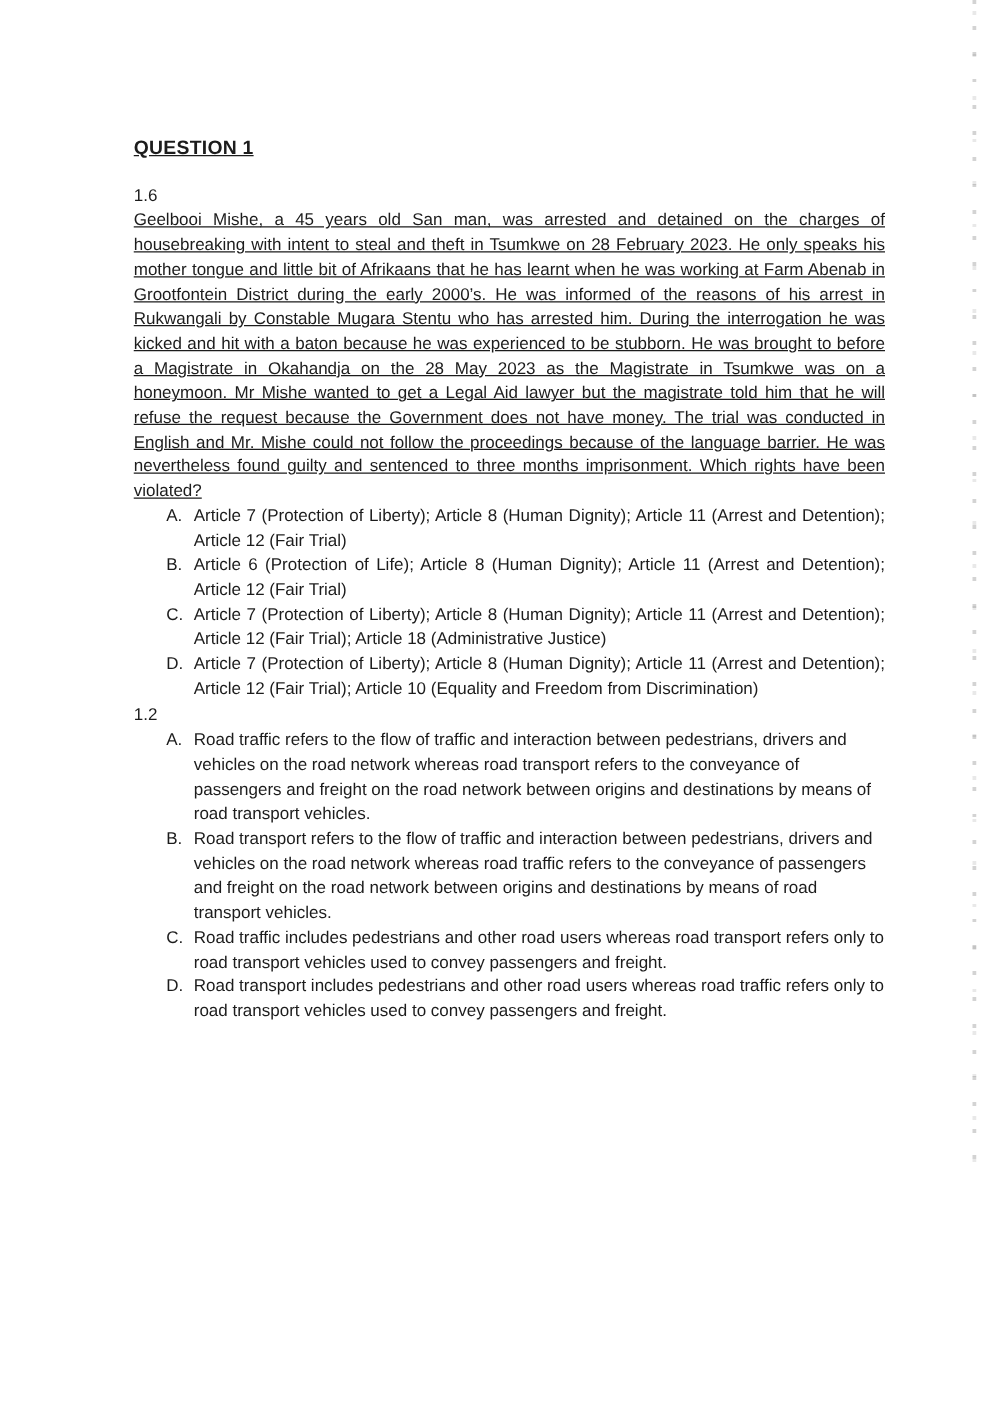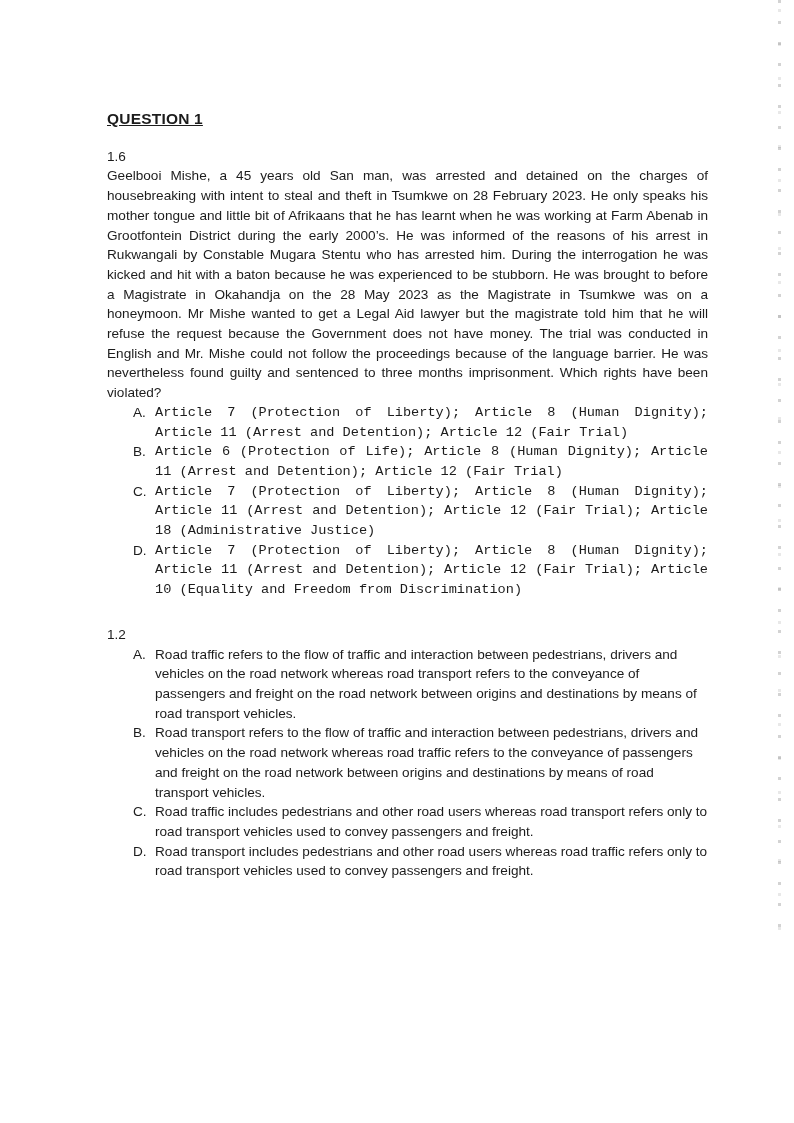--- a/index.html
+++ b/index.html
@@ -28,50 +28,50 @@
     font-size: 15.5px;
     font-weight: 700;
     text-decoration: underline;
     letter-spacing: 0.2px;
     margin: 0 0 18px 0;
   }
   .question {
     margin: 0;
   }
   .question + .question {
-    margin-top: 25px;
+    margin-top: 2px;
   }
   .qnum {
     line-height: 19.7px;
   }
   .qbody {
     margin: 0;
   }
   .qbody.justified {
     text-align: justify;
+    text-decoration: underline;
   }
   .options {
     list-style: none;
     margin: 0;
     padding: 0;
   }
   .option {
     display: flex;
     align-items: flex-start;
   }
   .option .letter {
     flex: 0 0 22px;
     margin-left: 26px;
   }
   .option .text {
     flex: 1;
   }
   .options.justified .text {
     text-align: justify;
-    font-family: Liberation Mono, monospace;
   }
   .artifact-dot {
     color: #9a9a9a;
     font-size: 10px;
     vertical-align: top;
     padding-left: 3px;
   }
   .page-number {
     position: absolute;
     left: 107px;

